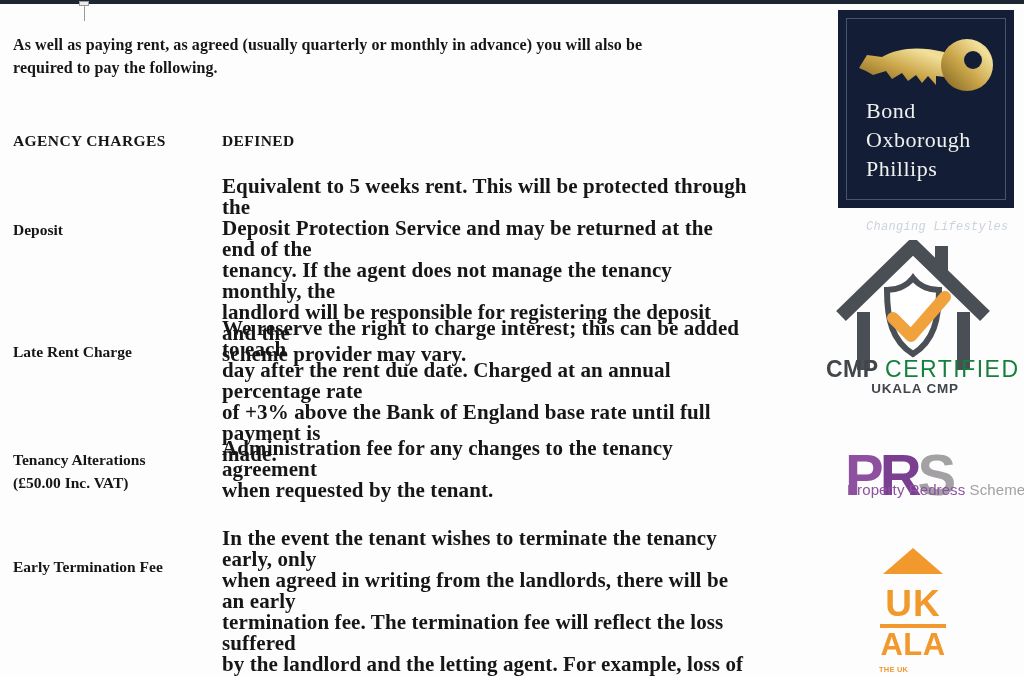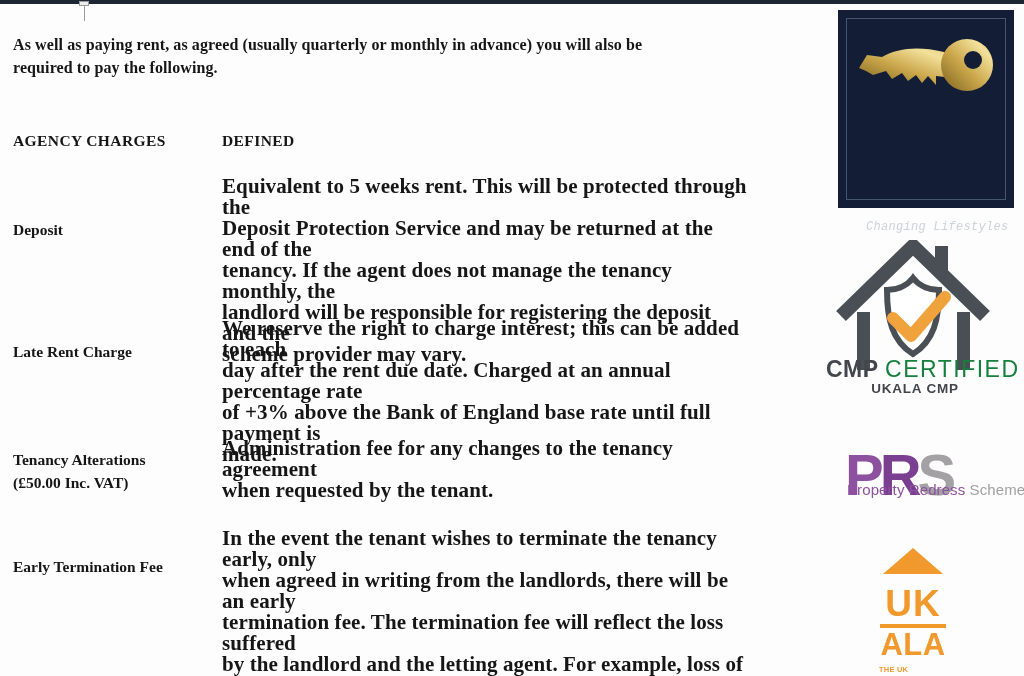--- a/index.html
+++ b/index.html
@@ -181,20 +181,23 @@
         <stop offset="0" stop-color="#7c611f"></stop>
         <stop offset="0.45" stop-color="#caa64a"></stop>
         <stop offset="0.8" stop-color="#f2e09a"></stop>
         <stop offset="1" stop-color="#e8cf7e"></stop>
       </linearGradient>
     </defs>
     <path d="M3 30 L11 17 L26 19 C42 10 62 8 88 14 L98 19 L98 40 L80 38 L80 47 L72 38 L66 45 L60 37 L52 43 L46 35 L36 41 L30 33 L17 37 L10 33 Z" fill="url(#gold)"></path>
     <circle cx="111" cy="27" r="26" fill="url(#gold)"></circle>
     <circle cx="117" cy="22" r="9" fill="#131e36"></circle>
   </svg>
+  <div class="bond-name ml">Bond
+Oxborough
+Phillips</div>
   <div class="bond-tagline">Changing Lifestyles</div>
 </div>
 
 <svg class="cmp-art" width="165" height="136" viewBox="0 0 165 136">
   <rect x="104" y="6" width="13" height="28" fill="#4a4f55"></rect>
   <path d="M10 76 L82 6 L154 76" fill="none" stroke="#4a4f55" stroke-width="14"></path>
   <rect x="26" y="72" width="13" height="58" fill="#4a4f55"></rect>
   <rect x="126" y="72" width="13" height="58" fill="#4a4f55"></rect>
   <path d="M82 38 C89 47 100 50 108 50 C108 79 103 101 82 114 C61 101 56 79 56 50 C64 50 75 47 82 38 Z" fill="#ffffff" stroke="#4a4f55" stroke-width="6"></path>
   <path d="M62 78 L80 96 L114 57" fill="none" stroke="#f0a23d" stroke-width="12" stroke-linecap="round" stroke-linejoin="round"></path>

